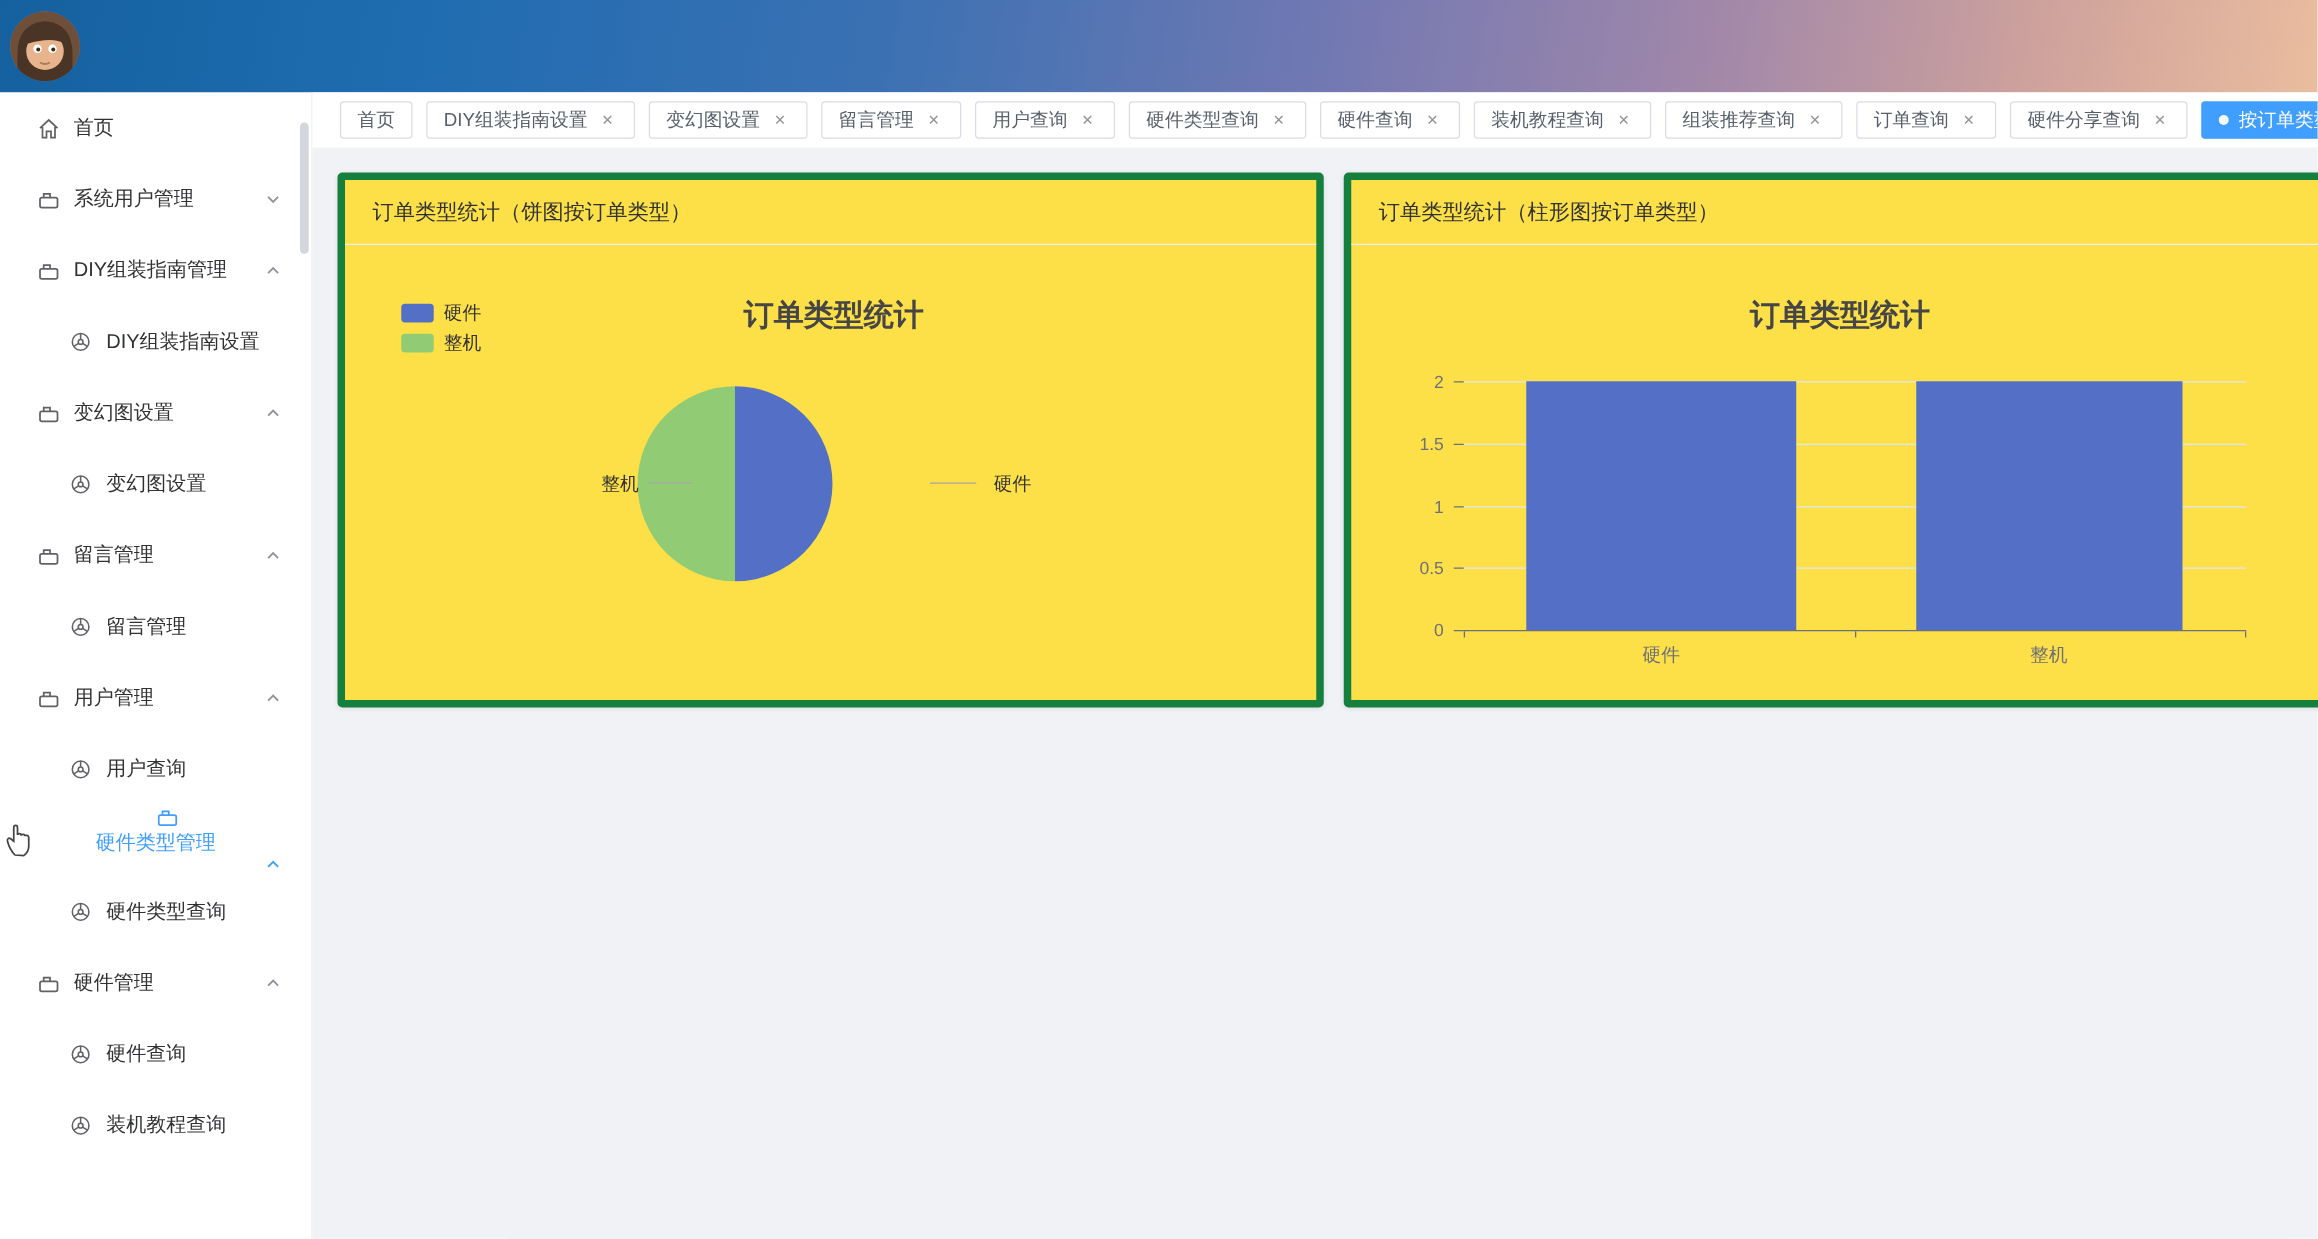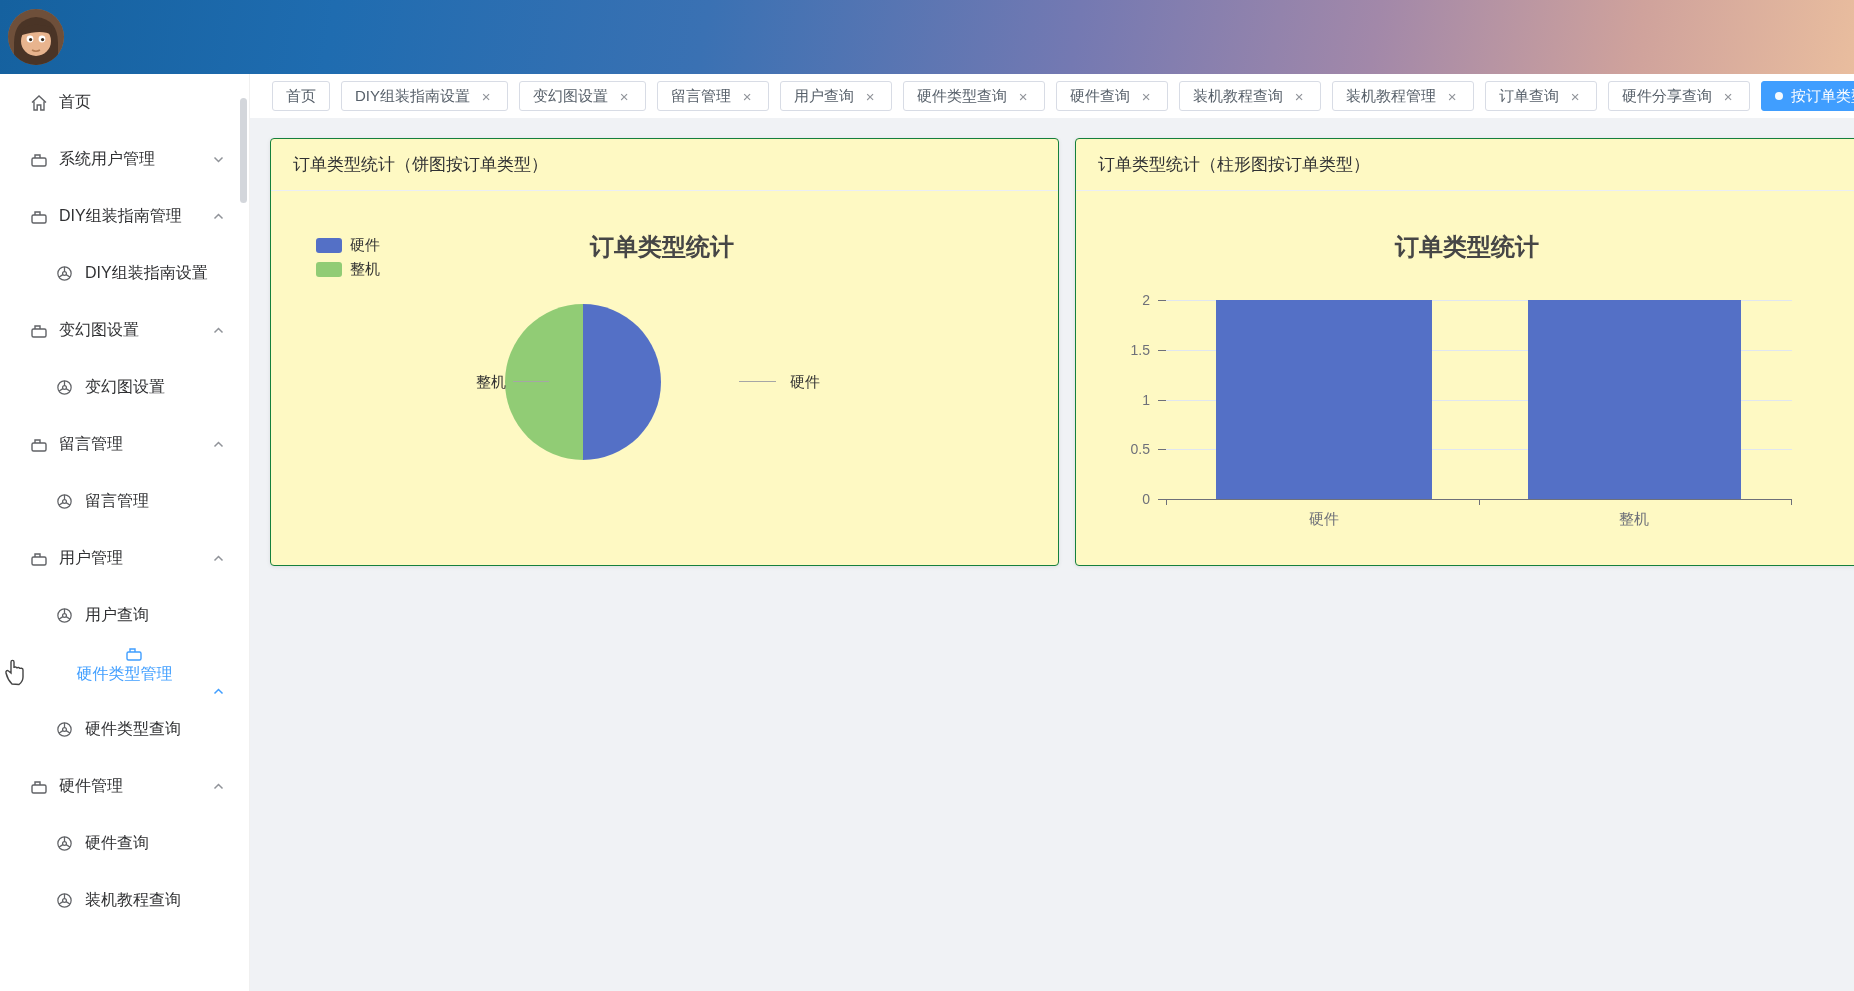--- a/index.html
+++ b/index.html
@@ -37,22 +37,22 @@
     background:#fff; display:flex; align-items:center; padding-left:22px;
     overflow:hidden; white-space:nowrap; }
   .tab { display:inline-flex; align-items:center; height:30px; padding:0 13px;
     border:1px solid #d8dce5; border-radius:3px; background:#fff; color:#57606a;
     font-size:15px; margin-right:11px; cursor:pointer; flex:0 0 auto; }
   .tab .x { margin-left:8px; font-size:15px; color:#909399; width:16px; text-align:center; }
   .tab.active { background:#409eff; border-color:#409eff; color:#fff; }
   .tab .dot { width:8px; height:8px; border-radius:50%; background:#fff; margin-right:8px; opacity:.95; }
 
   
-  .card { position:absolute; background:#fef9c3; border-radius:4px;
-    box-shadow:0 1px 4px rgba(0,0,0,.08); border:1px solid #15803d; }
+  .card { position:absolute; background:#fde047; border-radius:4px;
+    box-shadow:0 1px 4px rgba(0,0,0,.08); border:6px solid #15803d; }
   .card-pie { left:20px; top:64px; width:789px; height:428px; }
   .card-bar { left:825px; top:64px; width:900px; height:428px; }
   .card-hd { height:52px; line-height:52px; padding-left:22px; font-size:17px;
     color:#303133; border-bottom:1px solid #ebeef5; }
 
   .chart-title { position:absolute; top:92px; left:0; width:782px; text-align:center;
     font-size:24px; font-weight:bold; color:#464646; }
 
   
   .legend { position:absolute; left:45px; top:94px; font-size:15px; color:#333; }
@@ -331,21 +331,21 @@
     </div>
     <div class="tab">
       <span>硬件查询</span>
       <span class="x">×</span>
     </div>
     <div class="tab">
       <span>装机教程查询</span>
       <span class="x">×</span>
     </div>
     <div class="tab">
-      <span>装机教程管理</span>
+      <span>组装推荐查询</span>
       <span class="x">×</span>
     </div>
     <div class="tab">
       <span>订单查询</span>
       <span class="x">×</span>
     </div>
     <div class="tab">
       <span>硬件分享查询</span>
       <span class="x">×</span>
     </div>

